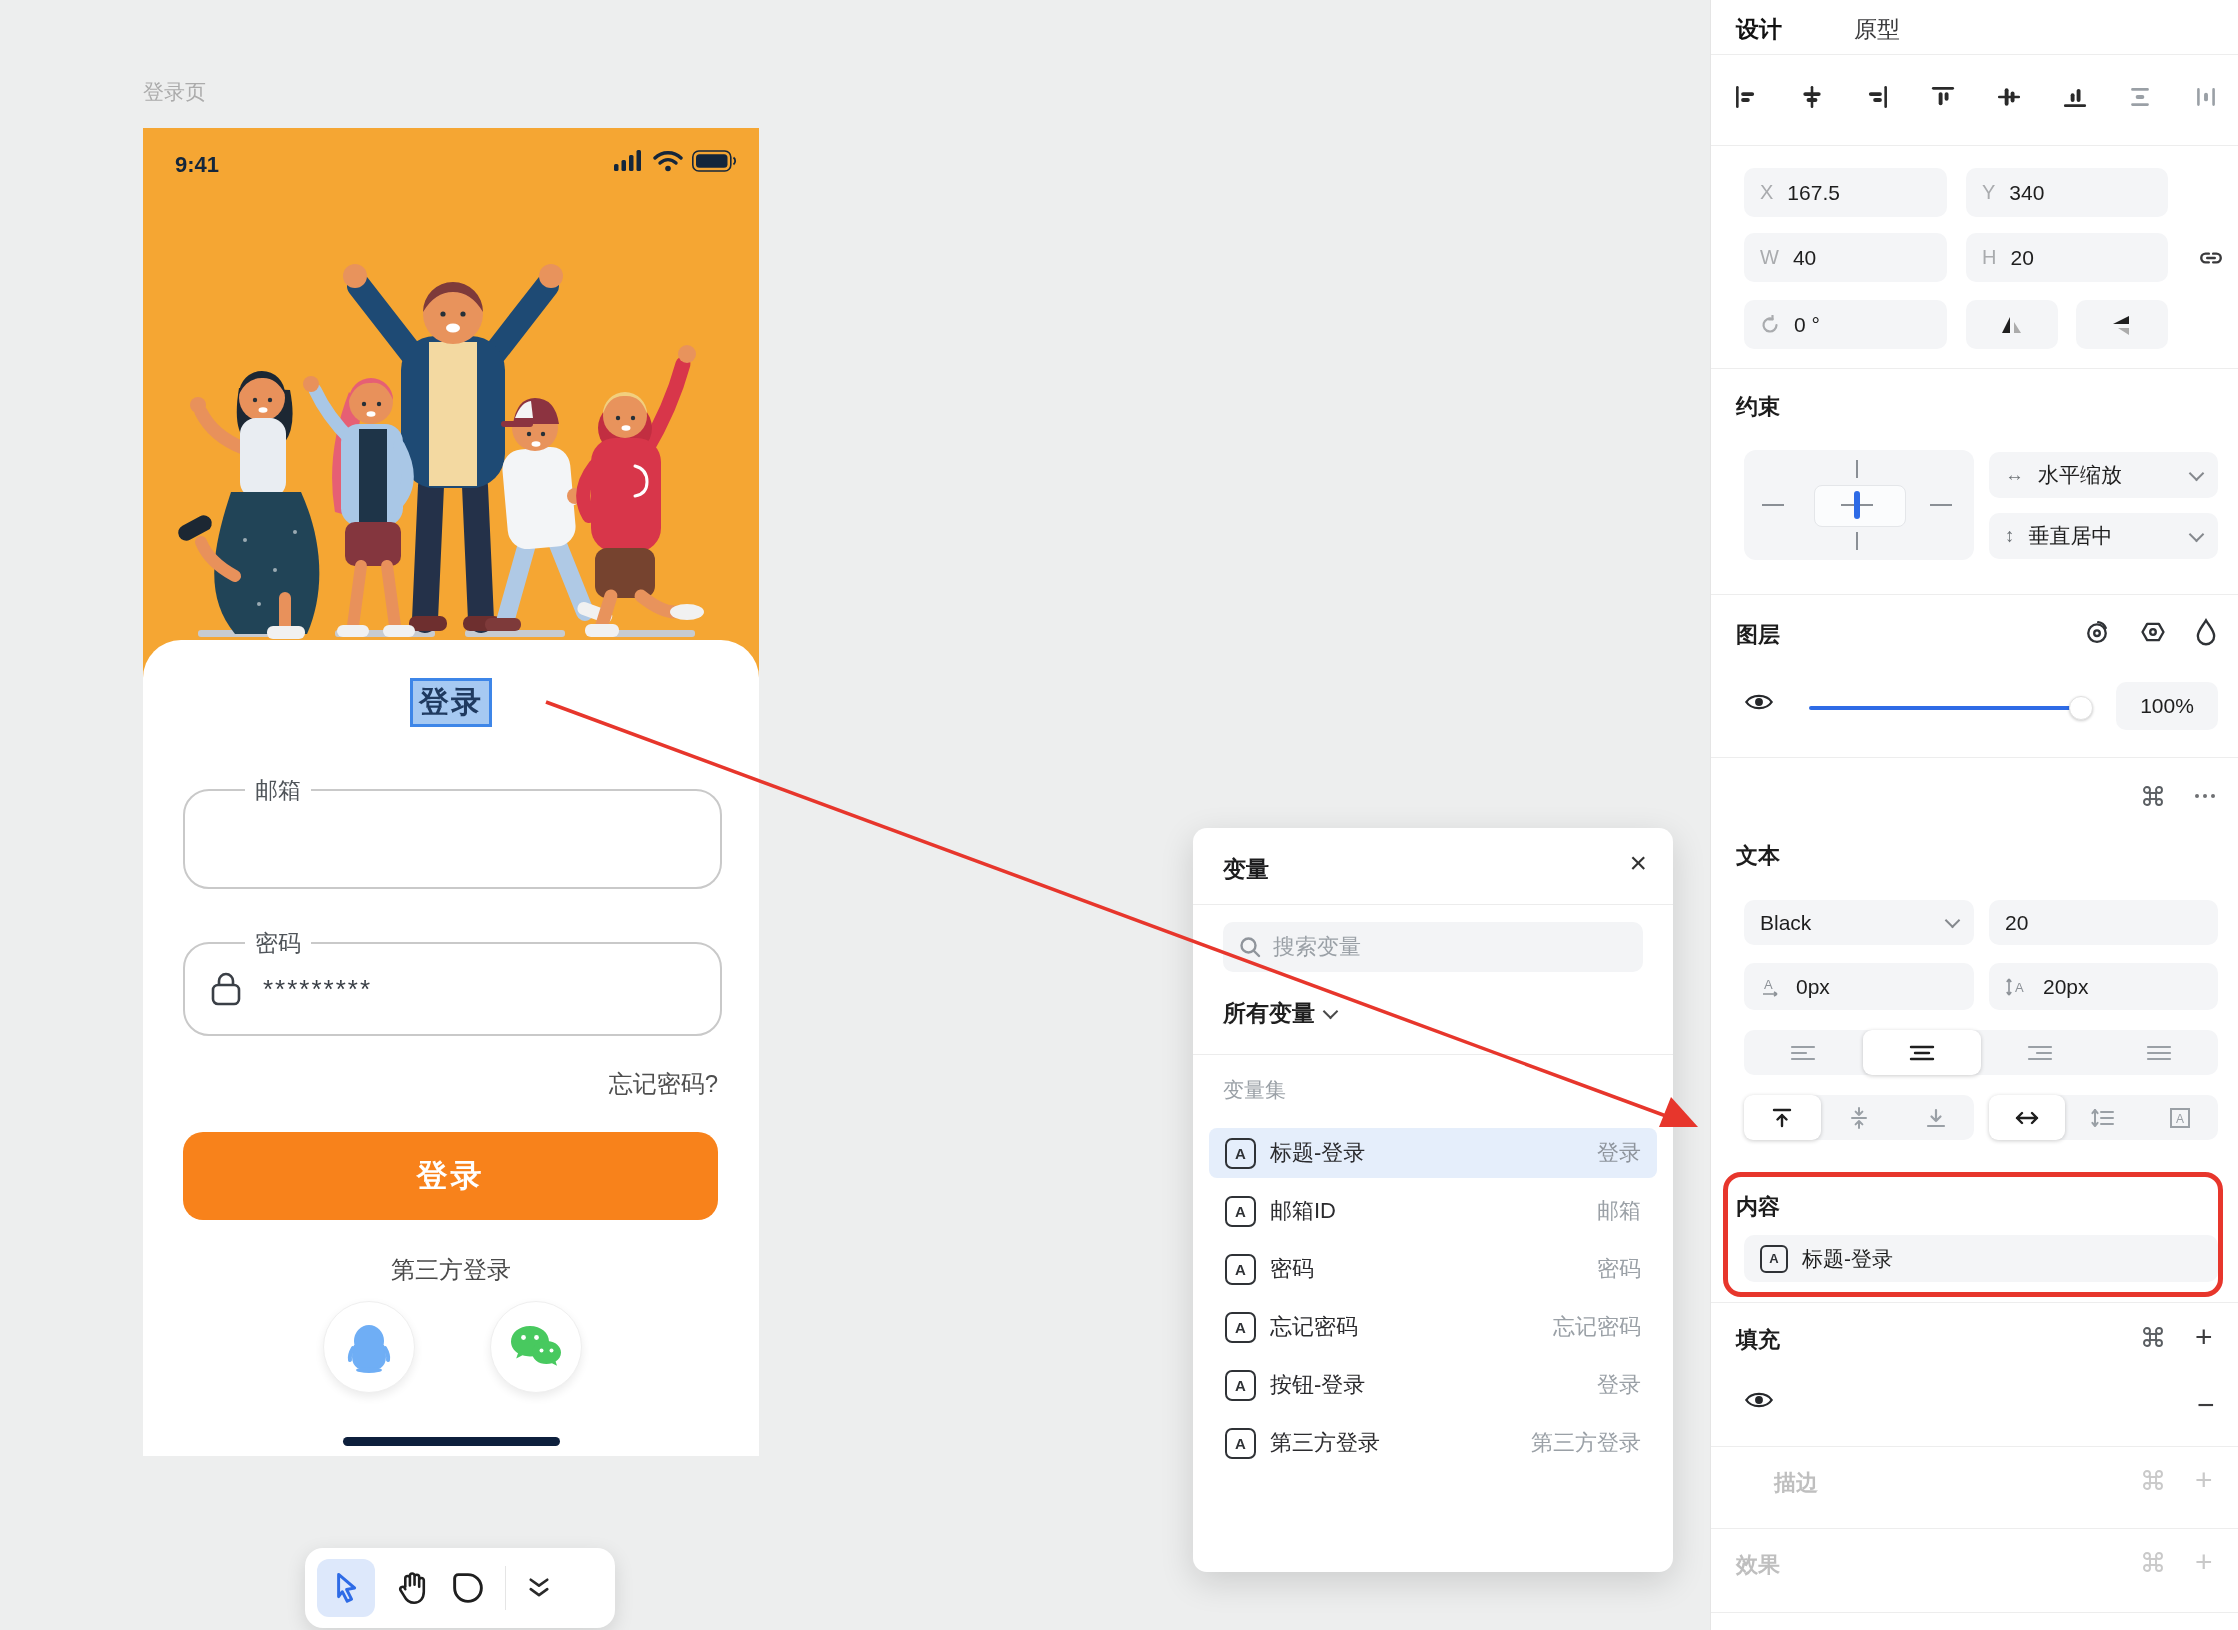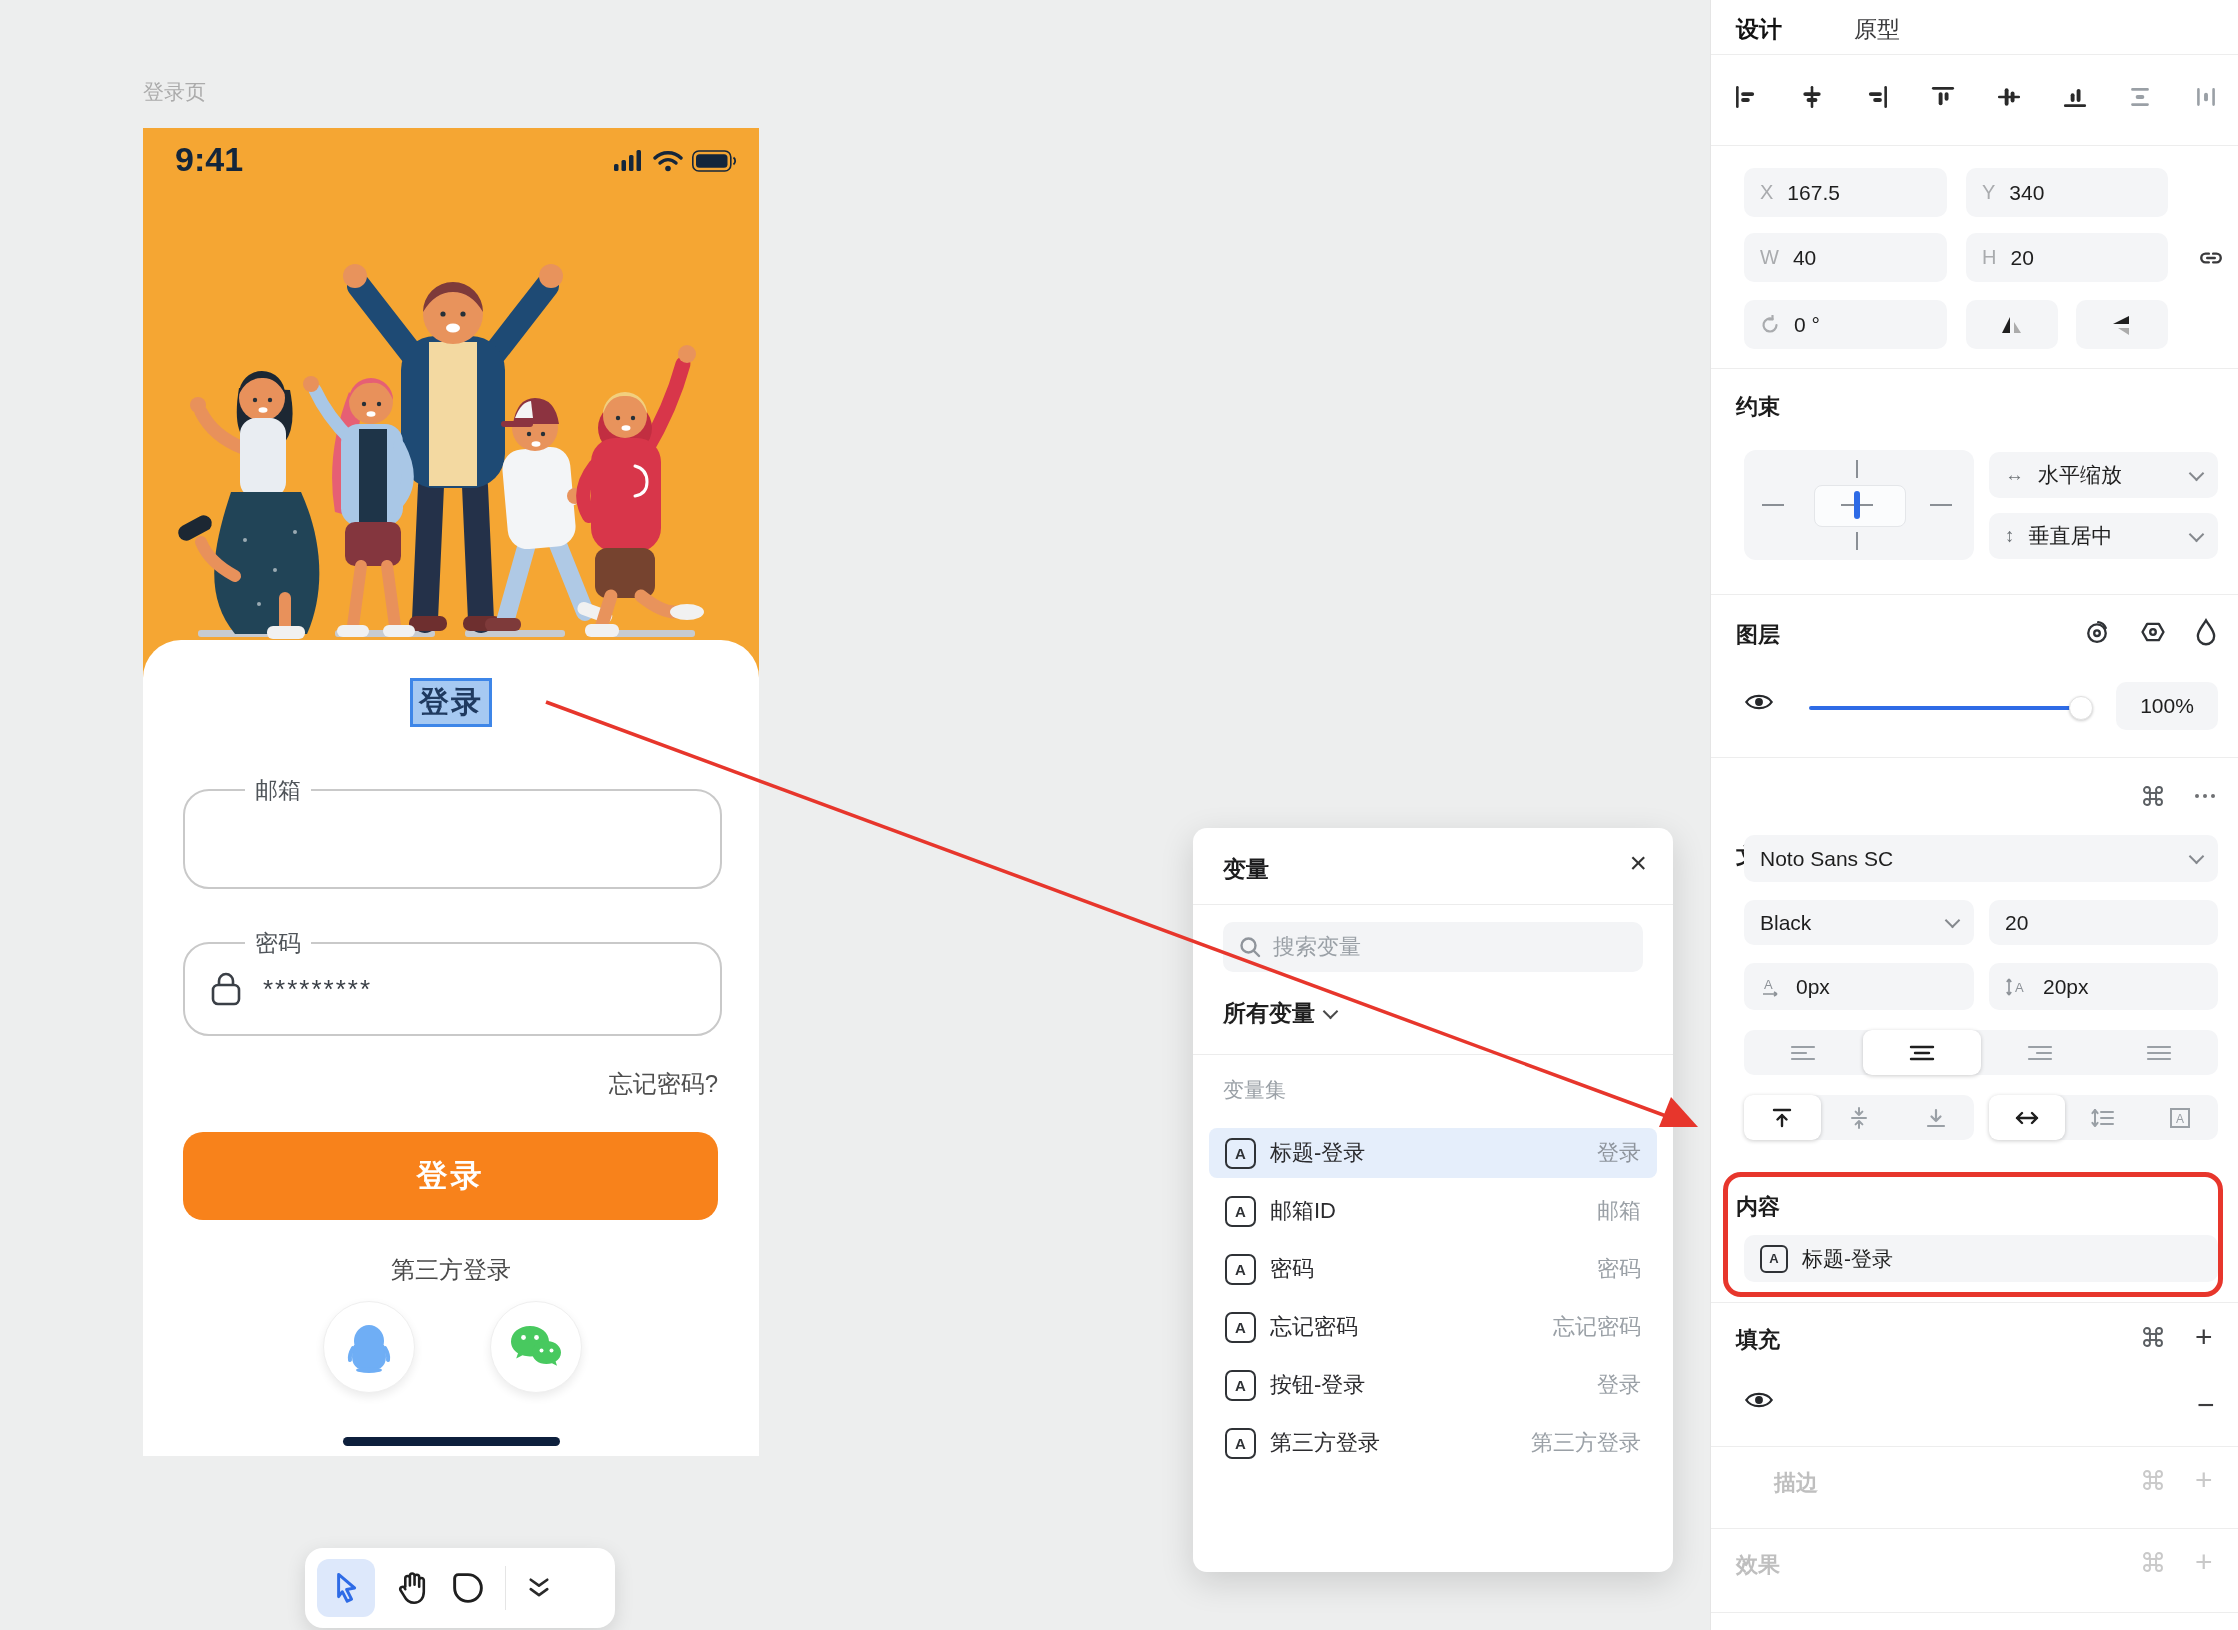--- a/index.html
+++ b/index.html
@@ -3,21 +3,21 @@
 <meta charset="utf-8">
 <style>
   html,body{margin:0;padding:0;background:#EDEEEE;font-family:"Liberation Sans","DejaVu Sans",sans-serif;}
   .stage{position:relative;width:2238px;height:1630px;overflow:hidden;background:#EDEEEE;}
   .abs{position:absolute;}
   
   .frame-label{position:absolute;left:143px;top:78px;font-size:21px;color:#ABABAB;}
   .phone{position:absolute;left:143px;top:128px;width:616px;height:1328px;background:#fff;overflow:hidden;}
   .phone-orange{position:absolute;left:0;top:0;width:616px;height:565px;background:#F5A633;}
   .statusbar{position:absolute;left:0;top:0;width:616px;height:60px;}
-  .status-time{position:absolute;left:32px;top:12px;font-size:34px;font-weight:700;color:#14263B;}
+  .status-time{position:absolute;left:32px;top:24px;font-size:22px;font-weight:700;color:#14263B;}
   .status-icons{position:absolute;right:22px;top:22px;display:flex;gap:9px;align-items:center;}
   .card{position:absolute;left:0;top:512px;width:616px;height:816px;background:#fff;border-radius:38px 38px 0 0;}
   .card-title-wrap{position:absolute;left:0;top:38px;width:616px;text-align:center;}
   .card-title{display:inline-block;background:#A6C9F2;border:3px solid #3E86E8;padding:1px 6px;font-size:30px;font-weight:700;color:#1F3A60;letter-spacing:2px;}
   .field{position:absolute;left:40px;width:535px;height:96px;border:2px solid #C9C9C9;border-radius:26px;}
   .field-label{position:absolute;left:60px;top:-16px;background:#fff;padding:0 10px;font-size:23px;color:#4F5459;}
   .field-inner{position:absolute;left:26px;top:0;height:100%;display:flex;align-items:center;gap:22px;}
   .field-value{font-size:26px;color:#3A3F46;}
   .forgot{position:absolute;right:41px;top:428px;font-size:24px;color:#4E4E4E;}
   .login-btn{position:absolute;left:40px;top:492px;width:535px;height:88px;background:#F8821B;border-radius:20px;display:flex;align-items:center;justify-content:center;font-size:31px;font-weight:700;color:#fff;letter-spacing:3px;}
@@ -436,24 +436,20 @@
           <circle cx="6" cy="18" r="3" stroke="#5A5E62" stroke-width="1.9" fill="none"></circle>
           <circle cx="18" cy="18" r="3" stroke="#5A5E62" stroke-width="1.9" fill="none"></circle>
           <rect x="9" y="9" width="6" height="6" stroke="#5A5E62" stroke-width="1.9" fill="none"></rect>
         </svg>
       <div class="dots3">
           <i></i>
           <i></i>
           <i></i>
         </div>
     </div>
-    <div class="ibox" style="left:33px;top:835px;width:474px;height:47px;">
-      <span>Noto Sans SC</span>
-      <i class="chev" style="margin-left:auto;"></i>
-    </div>
     <div class="ibox" style="left:33px;top:900px;width:230px;height:45px;">
       <span>Black</span>
       <i class="chev" style="margin-left:auto;"></i>
     </div>
     <div class="ibox" style="left:278px;top:900px;width:229px;height:45px;">
         <span>20</span>
       </div>
     <div class="ibox" style="left:33px;top:963px;width:230px;height:47px;">
       <svg width="22" height="22" viewBox="0 0 22 22">
           <text x="4" y="13" font-size="13" fill="#8D9298" font-family="sans-serif">A</text>

